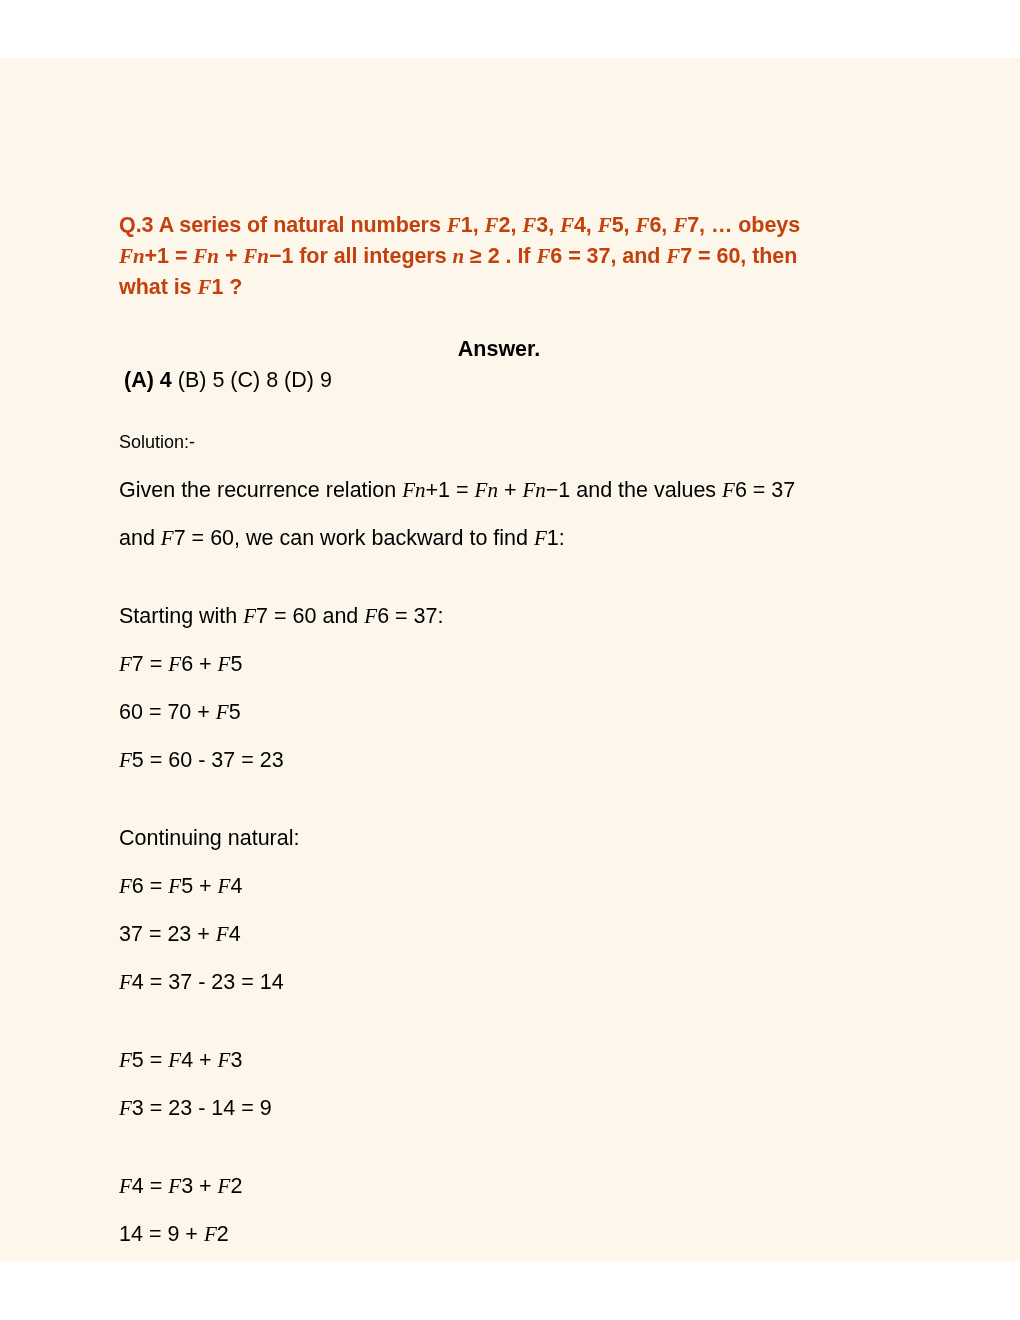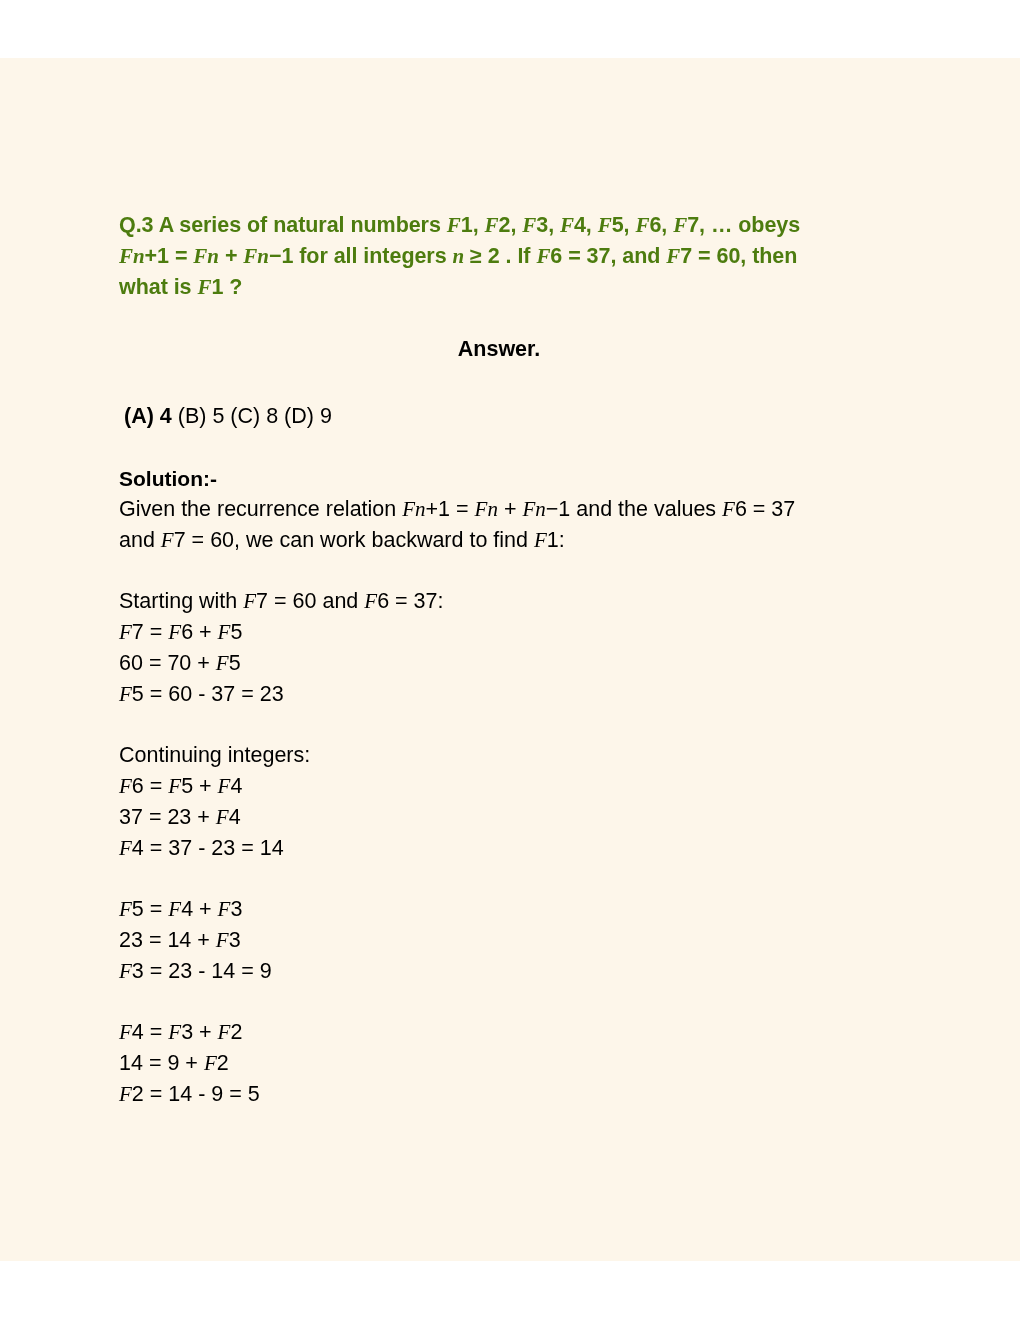--- a/index.html
+++ b/index.html
@@ -44,49 +44,49 @@
     font-size: 21px;
   }
 
   .gap-lg { height: 31px; }
   .gap-md { height: 30px; }
 
   .q-block {
     font-size: 21.5px;
     line-height: 31px;
     font-weight: bold;
-    color: #4d7c0f;
+    color: #c2410c;
     letter-spacing: -0.05px;
   }
 
   .answer-head {
     font-weight: bold;
     font-size: 21.5px;
     line-height: 31px;
     text-align: center;
   }
   .answer-options {
     font-size: 21.5px;
     line-height: 31px;
     padding-left: 5px;
-    margin-top: 36px;
   }
   .answer-options .correct {
     font-weight: bold;
   }
 
   .solution-head {
-    font-weight: bold;
-    font-size: 21px;
+    font-weight: normal;
+    font-size: 18px;
     line-height: 31px;
   }
 
   .calc-line {
     font-size: 21.5px;
     line-height: 31px;
+    margin-top: 17px;
   }
 </style>
 </head>
 <body>
 
 <div class="page-sheet">
 
   <div class="doc-body">
 
     <div class="q-block" id="question-block">
@@ -111,29 +111,28 @@
     <div id="solution-steps">
         <div class="gap-md"></div>
         <div>
           <div class="line calc-line"><span>Starting with </span><span class="mv">F</span><span>7 = 60 and </span><span class="mv">F</span><span>6 = 37:</span></div>
           <div class="line calc-line"><span class="mv">F</span><span>7 = </span><span class="mv">F</span><span>6 + </span><span class="mv">F</span><span>5</span></div>
           <div class="line calc-line"><span>60 = 70 + </span><span class="mv">F</span><span>5</span></div>
           <div class="line calc-line"><span class="mv">F</span><span>5 = 60 - 37 = 23</span></div>
         </div>
         <div class="gap-md"></div>
         <div>
-          <div class="line calc-line"><span>Continuing integers:</span></div>
+          <div class="line calc-line"><span>Continuing natural:</span></div>
           <div class="line calc-line"><span class="mv">F</span><span>6 = </span><span class="mv">F</span><span>5 + </span><span class="mv">F</span><span>4</span></div>
           <div class="line calc-line"><span>37 = 23 + </span><span class="mv">F</span><span>4</span></div>
           <div class="line calc-line"><span class="mv">F</span><span>4 = 37 - 23 = 14</span></div>
         </div>
         <div class="gap-md"></div>
         <div>
           <div class="line calc-line"><span class="mv">F</span><span>5 = </span><span class="mv">F</span><span>4 + </span><span class="mv">F</span><span>3</span></div>
-          <div class="line calc-line"><span>23 = 14 + </span><span class="mv">F</span><span>3</span></div>
           <div class="line calc-line"><span class="mv">F</span><span>3 = 23 - 14 = 9</span></div>
         </div>
         <div class="gap-md"></div>
         <div>
           <div class="line calc-line"><span class="mv">F</span><span>4 = </span><span class="mv">F</span><span>3 + </span><span class="mv">F</span><span>2</span></div>
           <div class="line calc-line"><span>14 = 9 + </span><span class="mv">F</span><span>2</span></div>
           <div class="line calc-line"><span class="mv">F</span><span>2 = 14 - 9 = 5</span></div>
         </div>
         <div class="gap-md"></div>
       </div>

